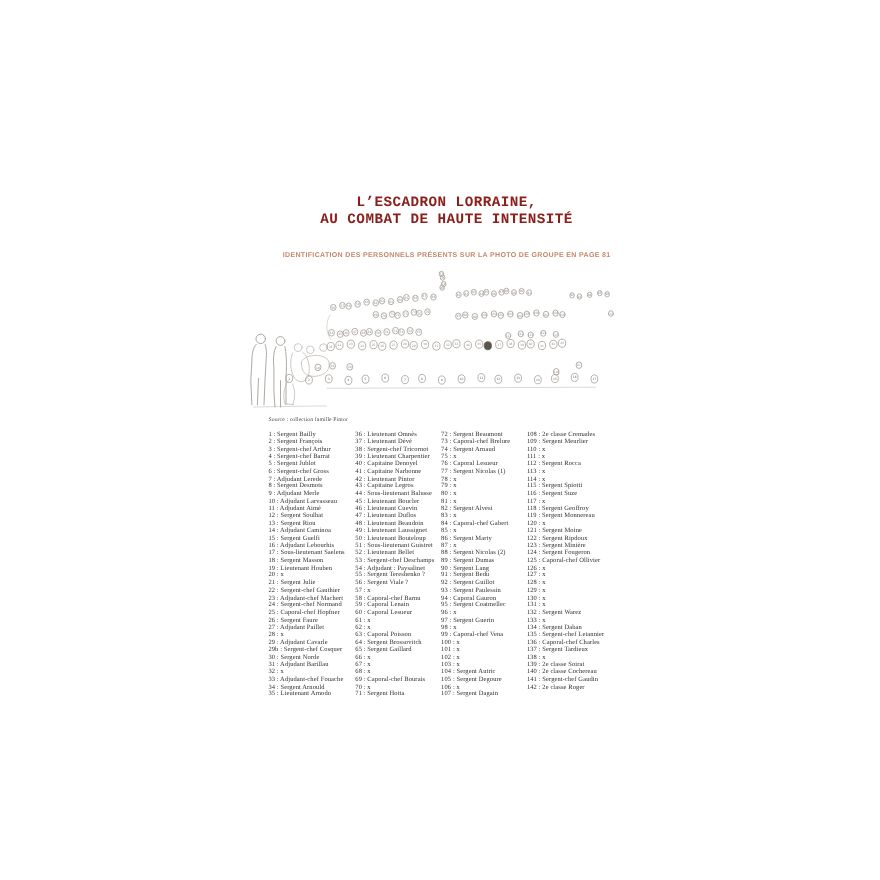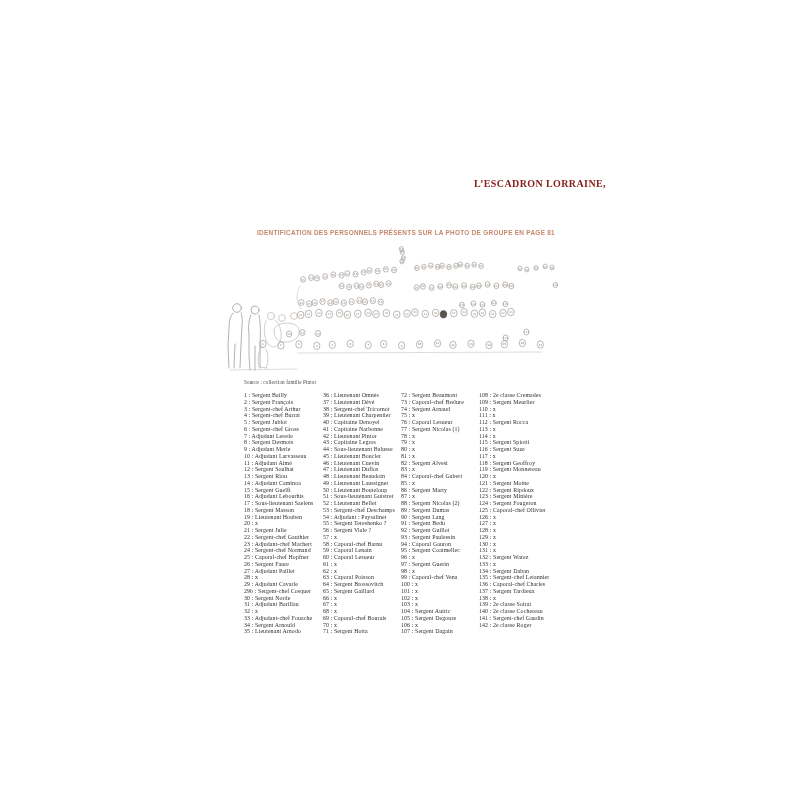--- a/index.html
+++ b/index.html
@@ -1,20 +1,20 @@
 <!DOCTYPE html>
 <html style="--title: #8a201c; --subtitle: #c5876b; --sketch: #a09a93;"><head>
 <meta charset="utf-8">
 <style>
   html,body{margin:0;padding:0;background:#ffffff;}
   .page{position:relative;width:800px;height:800px;background:#fff;overflow:hidden;
         font-family:"Liberation Serif",serif;}
-  .title{position:absolute;left:206px;top:176px;width:400px;text-align:right;
-         color:var(--title,#8a201c);font-family:Liberation Serif, serif;
-         font-weight:bold;font-size:10px;line-height:15.8px;letter-spacing:.4px;}
+  .title{position:absolute;left:206px;top:176px;width:400px;text-align:center;
+         color:var(--title,#8a201c);font-family:Liberation Mono, monospace;
+         font-weight:bold;font-size:13px;line-height:15.8px;letter-spacing:.4px;}
   .subtitle{position:absolute;left:206px;top:229px;width:400px;text-align:center;
             color:var(--subtitle,#c5876b);font-family:"Liberation Sans",sans-serif;
             font-weight:bold;font-size:6.4px;letter-spacing:.3px;}
   .sketch{position:absolute;left:222px;top:246px;width:364px;height:132px;}
   .sketchline{fill:none;stroke:#c9c4be;stroke-width:.6;}
   .fig{fill:none;stroke:#a39d96;stroke-width:.8;stroke-linecap:round;stroke-linejoin:round;}
   .figlight{fill:none;stroke:#beb8b1;stroke-width:.7;stroke-linecap:round;}
   .head{fill:none;stroke:#a09a93;stroke-width:.7;}
   .head.filled{fill:#5a544e;stroke:#5a544e;}
   .headnum{font-family:"DejaVu Sans",sans-serif;font-size:2.7px;fill:#958f88;text-anchor:middle;}
@@ -27,20 +27,21 @@
   .entry{white-space:nowrap;font-family:"Liberation Serif",serif;font-size:5.9px;
          line-height:6.75px;color:#33302d;letter-spacing:.1px;}
 </style>
 </head>
 <body>
 
 <div class="page">
 
   <div class="title">
     <div>L’ESCADRON LORRAINE,</div>
+    <div>AU COMBAT DE HAUTE INTENSITÉ</div>
   </div>
 
   <div class="subtitle">IDENTIFICATION DES PERSONNELS PRÉSENTS SUR LA PHOTO DE GROUPE EN PAGE 81</div>
 
   <svg class="sketch" viewBox="0 0 364 132">
     <g>
       <path class="sketchline" d="M75 107 L320 106"></path>
       <path class="sketchline" d="M8 124 L75 123"></path>
       <path class="sketchline" d="M78 40 C74 48 74 56 79 63"></path>
     </g>

